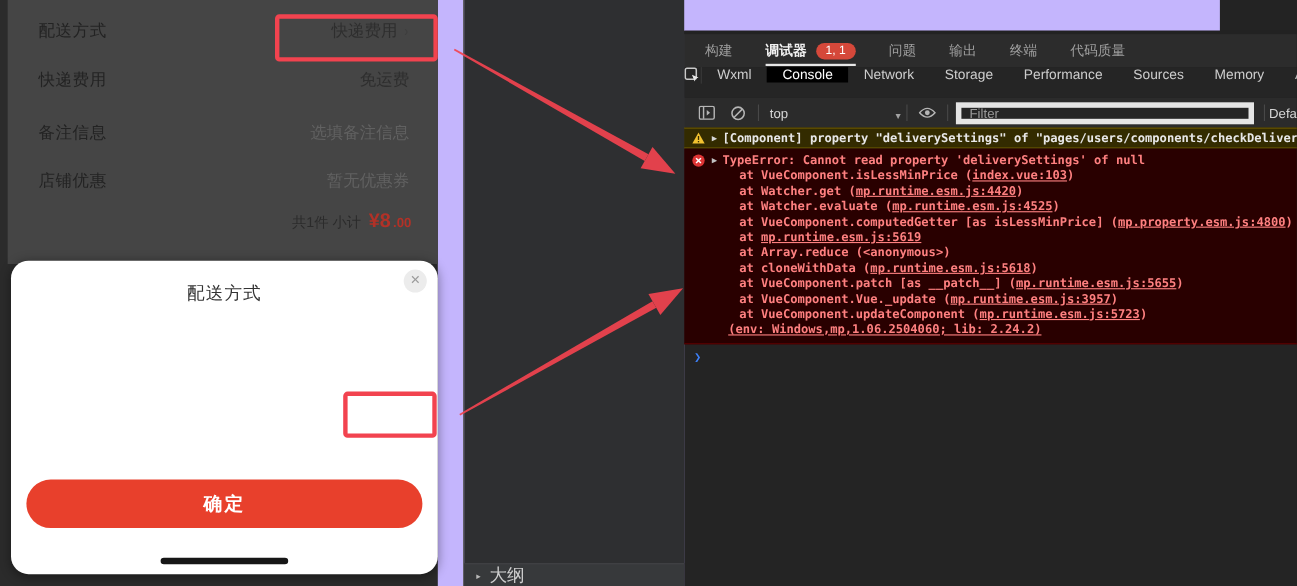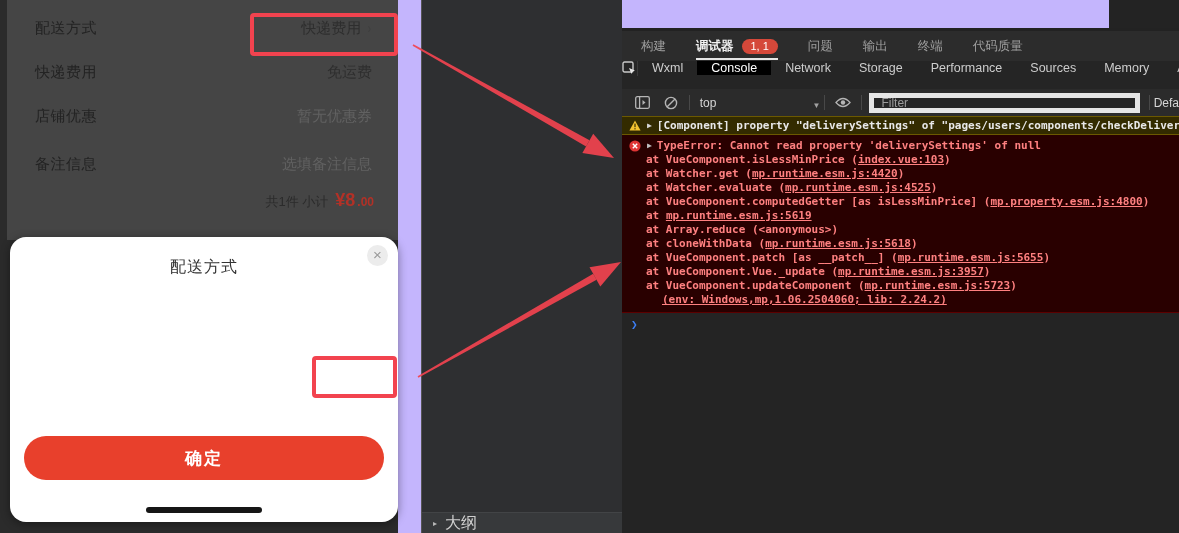--- a/index.html
+++ b/index.html
@@ -66,21 +66,21 @@
   .filter-input::placeholder { color:#9b9b9b; }
   .levels-lbl { color:#d6d6d6; font-size:12px; white-space:nowrap; cursor:pointer; }
 
   .console-out { font-family:"DejaVu Sans Mono","Liberation Mono",monospace; font-size:11px; font-weight:bold; }
   .warn-row { background:#332b00; border-top:1px solid #6b5900; border-bottom:1px solid #6b5900;
               color:#e8e8e8; display:flex; align-items:center; height:19px; padding-left:7px; white-space:nowrap; overflow:hidden; }
   .err-block { background:#290000; border-bottom:1px solid #5c0000; color:#ff8080; padding:3px 0 5px 0; }
   .err-head { display:flex; align-items:center; padding-left:7px; height:15px; }
   .expander { color:#c0c0c0; font-size:8px; margin:0 5px 0 6px; cursor:pointer; }
   .warn-row .expander { color:#d6d6d6; }
-  .stack-line { padding-left:24px; line-height:14px; white-space:nowrap; }
+  .stack-line { padding-left:50px; line-height:14px; white-space:nowrap; }
   .env-line { padding-left:40px; line-height:14px;text-decoration:underline; }
   .stk-link { text-decoration:underline; cursor:pointer; }
   .prompt-row { display:flex; align-items:center; height:22px; padding-left:9px; }
   .prompt-chevron { color:#3d7ff5; font-size:11px; font-weight:bold; }
 
   .drawer-strip { position:absolute; left:0; bottom:0; width:100%; height:12px; background:#28292b; border-top:1px solid #3c3c3c; }
   .drawer-tab-fragment { position:absolute; left:54px; top:1px; width:57px; height:11px; background:#000; }
   .drawer-dot { position:absolute; left:17px; top:4px; width:3px; height:5px; background:#6f6f6f; }
 
   
@@ -101,27 +101,27 @@
         <span class="lbl">配送方式</span>
         <span class="val">
           <span>快递费用</span>
           <span class="co-chevron">›</span>
         </span>
       </div>
       <div class="co-row">
         <span class="lbl">快递费用</span>
         <span class="val">免运费</span>
       </div>
+      <div class="co-row" style="margin-top:4px;">
+        <span class="lbl">备注信息</span>
+        <span class="val muted">选填备注信息</span>
+      </div>
       <div class="co-row">
         <span class="lbl">店铺优惠</span>
         <span class="val muted">暂无优惠券</span>
-      </div>
-      <div class="co-row" style="margin-top:4px;">
-        <span class="lbl">备注信息</span>
-        <span class="val muted">选填备注信息</span>
       </div>
       <div class="co-subtotal">
         <span class="st-lbl">共1件 小计</span>
         <span class="co-price-main">¥8</span>
           <span class="co-price-dec">.00</span>
       </div>
     </div>
 
     <div class="modal">
       <div class="modal-close">×</div>

